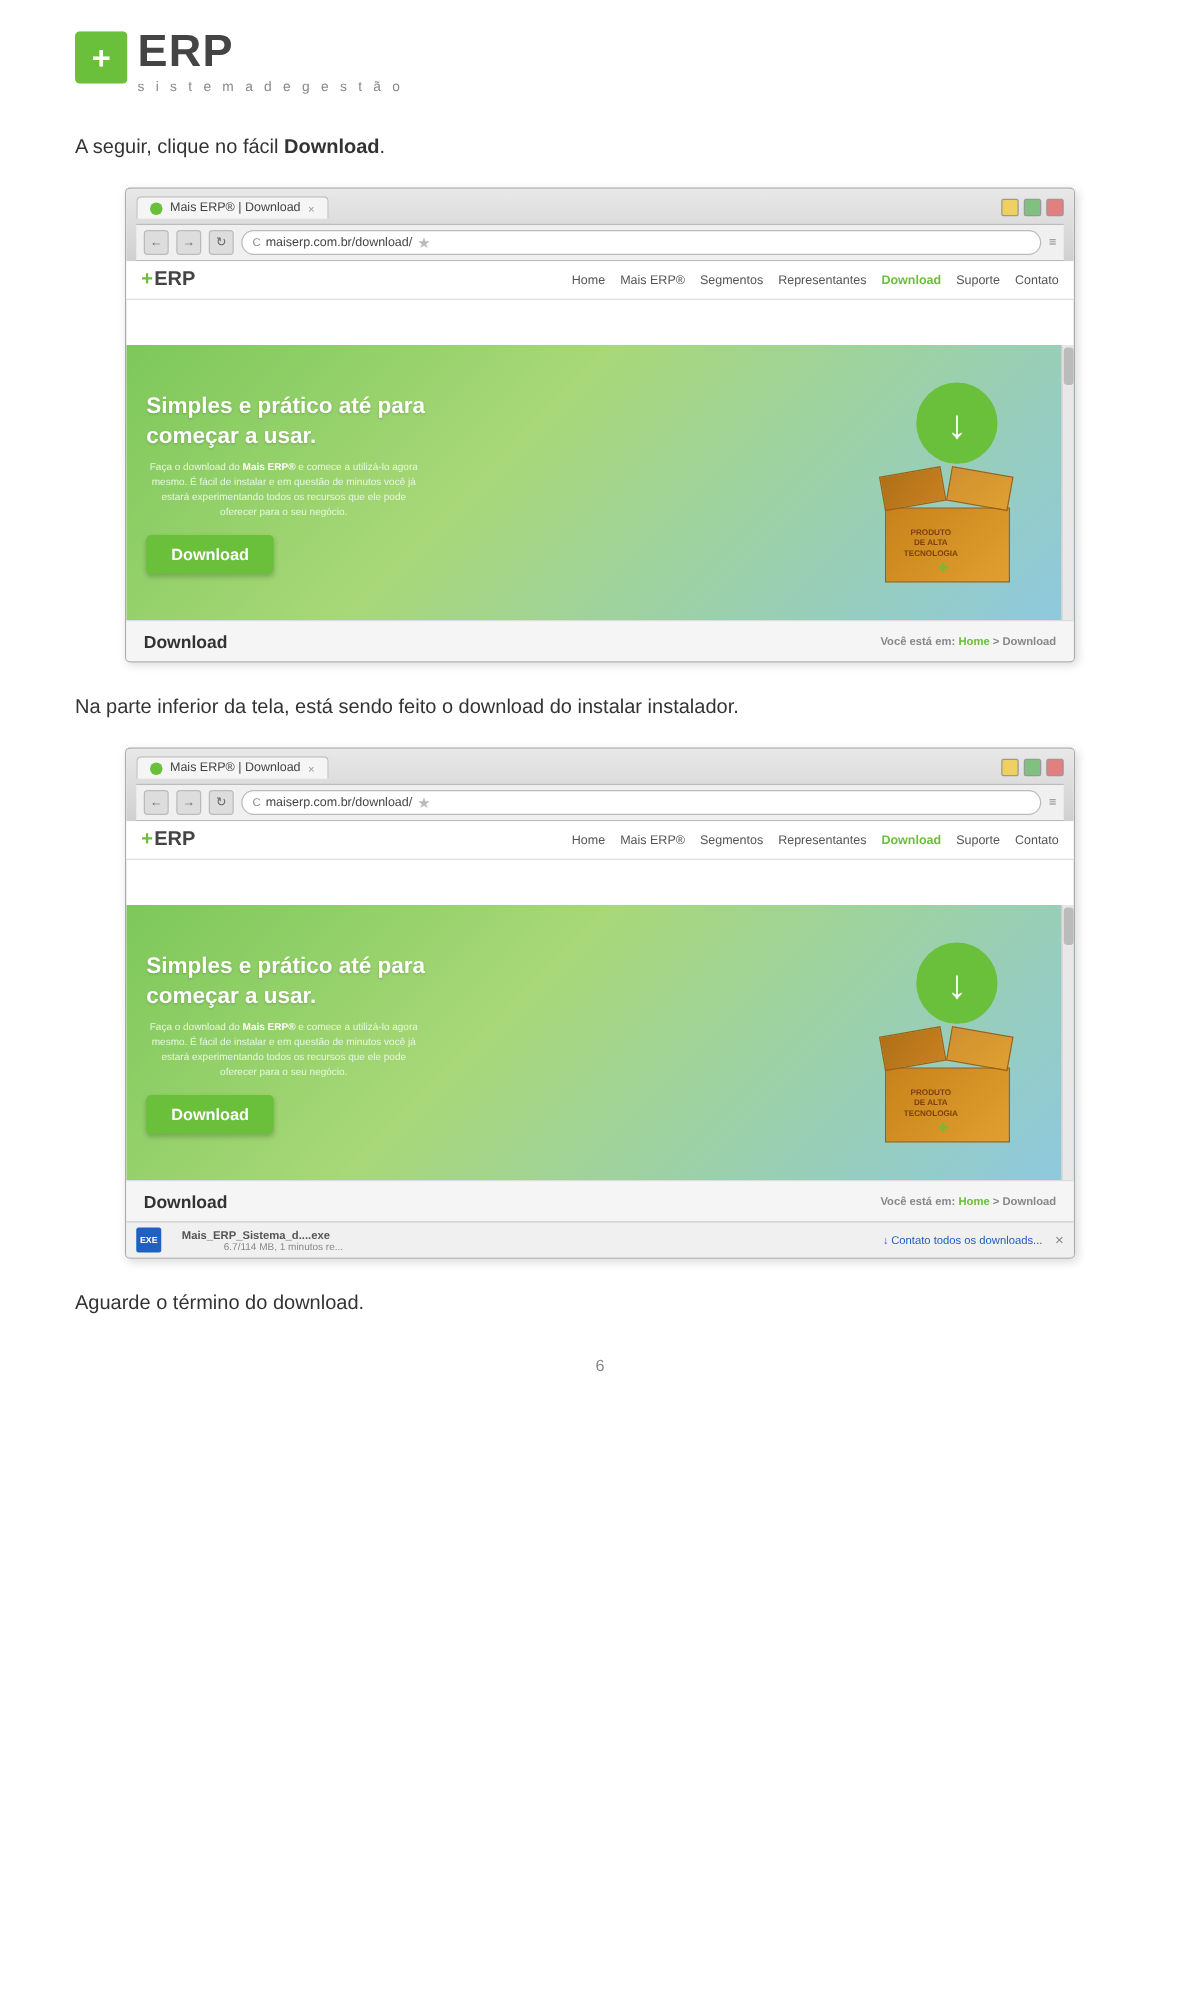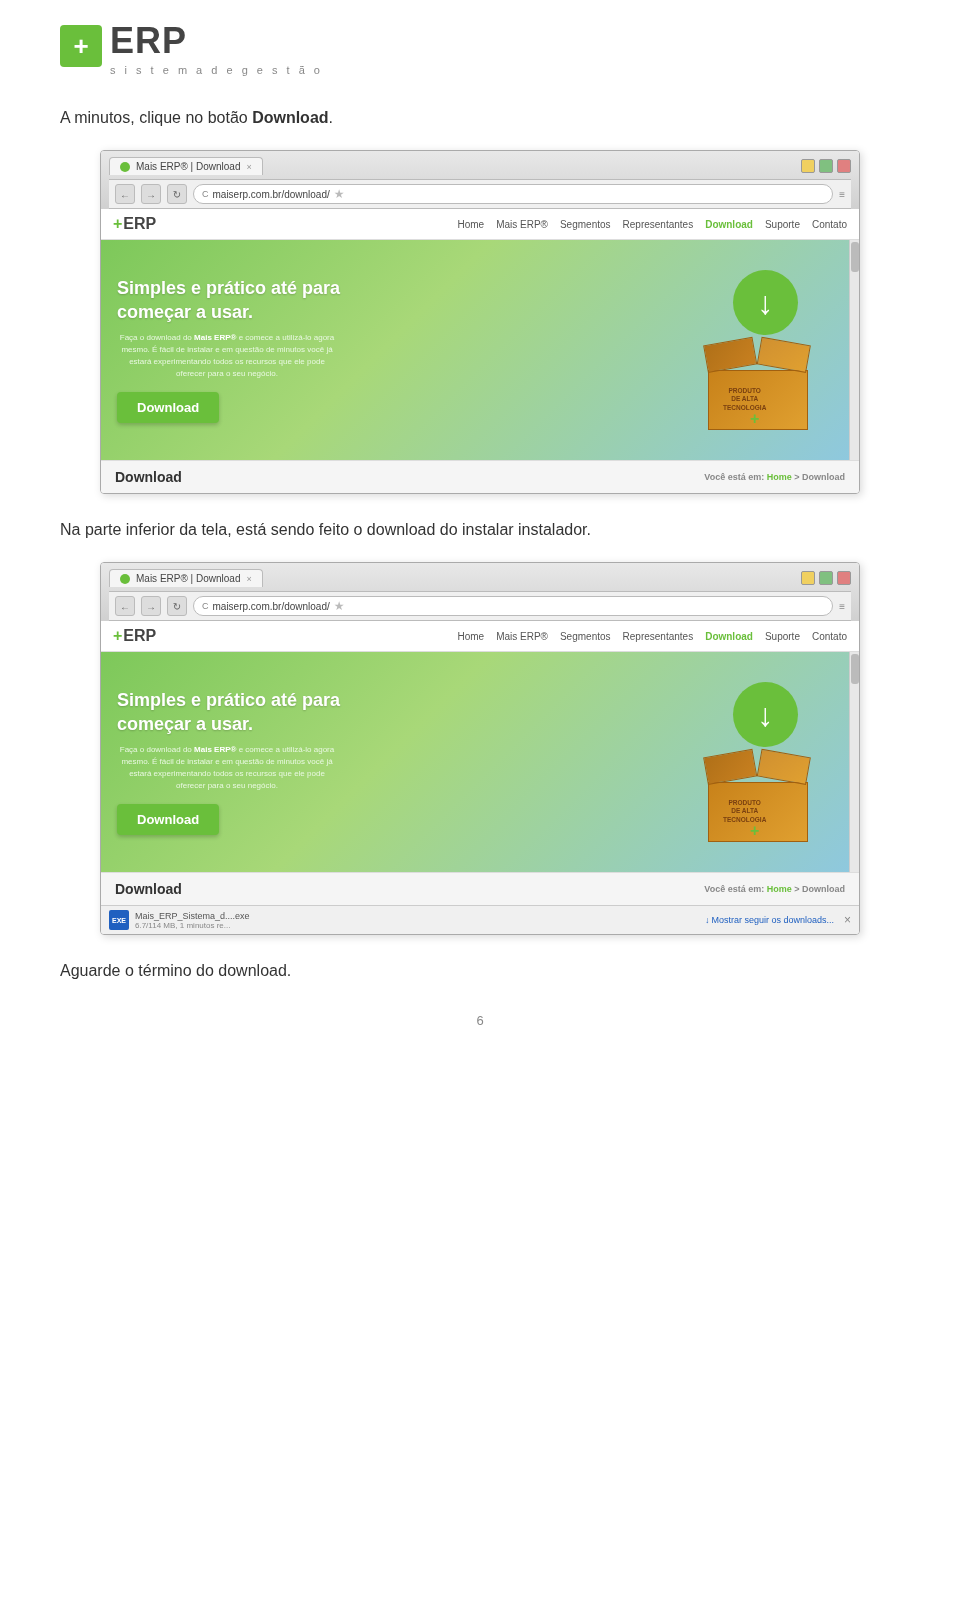--- a/index.html
+++ b/index.html
@@ -144,20 +144,21 @@
     .site-nav-links span { cursor: pointer; }
 
     
     .site-hero {
       background: linear-gradient(135deg, #7dc85a 0%, #a8d878 40%, #8ec8e0 100%);
       padding: 28px 16px;
       display: flex;
       align-items: center;
       min-height: 220px;
       position: relative;
+      margin-top: 36px;
     }
     .hero-text { flex: 1; }
     .hero-title {
       font-size: 18px;
       font-weight: bold;
       color: #fff;
       line-height: 1.3;
       margin-bottom: 8px;
       text-shadow: 0 1px 2px rgba(0,0,0,0.2);
     }
@@ -223,22 +224,22 @@
     .dl-file-info {
       display: flex; align-items: center; gap: 6px;
     }
     .dl-file-icon {
       width: 20px; height: 20px;
       background: #2060c0;
       border-radius: 2px;
       display: flex; align-items: center; justify-content: center;
       color: #fff; font-size: 7px; font-weight: bold;
     }
-    .dl-file-name { font-weight: normal; font-size: 9px; text-align: center; }
-    .dl-file-size { color: #888; font-size: 8px; }
+    .dl-file-name { font-weight: bold; font-size: 9px; text-align: center; }
+    .dl-file-size { color: #888; font-size: 8px; margin-left: 44px; }
     .dl-show-all {
       color: #2060c0;
       font-size: 9px;
       cursor: pointer;
       display: flex; align-items: center; gap: 2px;
     }
     .dl-close-btn {
       color: #888;
       font-size: 12px;
       cursor: pointer;
@@ -295,21 +296,21 @@
   </div>
   <div class="logo-block">
     <div style="display:flex;align-items:baseline;">
       <span class="logo-erp">ERP</span>
     </div>
     <div class="logo-tagline">s i s t e m a   d e   g e s t ã o</div>
   </div>
 </div>
 
 <p class="instruction section-gap">
-  <span>A minutos, clique no botão </span><strong>Download</strong><span>.</span>
+  <span>A seguir, clique no fácil </span><strong>Download</strong><span>.</span>
 </p>
 
 <div class="browser-shot">
 
   <div class="browser-chrome">
     <div class="browser-titlebar">
       <div class="browser-tab">
         <div class="browser-tab-favicon"></div>
         <span>Mais ERP® | Download</span>
         <span style="font-size:9px;color:#999;">×</span>
@@ -492,21 +493,21 @@
       <div class="dl-file-info">
         <div class="dl-file-icon">EXE</div>
         <div>
           <div class="dl-file-name">Mais_ERP_Sistema_d....exe</div>
           <div class="dl-file-size">6.7/114 MB, 1 minutos re...</div>
         </div>
       </div>
       <div style="display:flex;align-items:center;gap:10px;">
         <div class="dl-show-all">
           <span style="font-size:9px;">↓</span>
-          <span>Mostrar seguir os downloads...</span>
+          <span>Contato todos os downloads...</span>
         </div>
         <span class="dl-close-btn">×</span>
       </div>
     </div>
   </div>
 </div>
 
 <p class="instruction" style="margin-top:16px;">Aguarde o término do download.</p>
 
 <div class="page-number">6</div>

